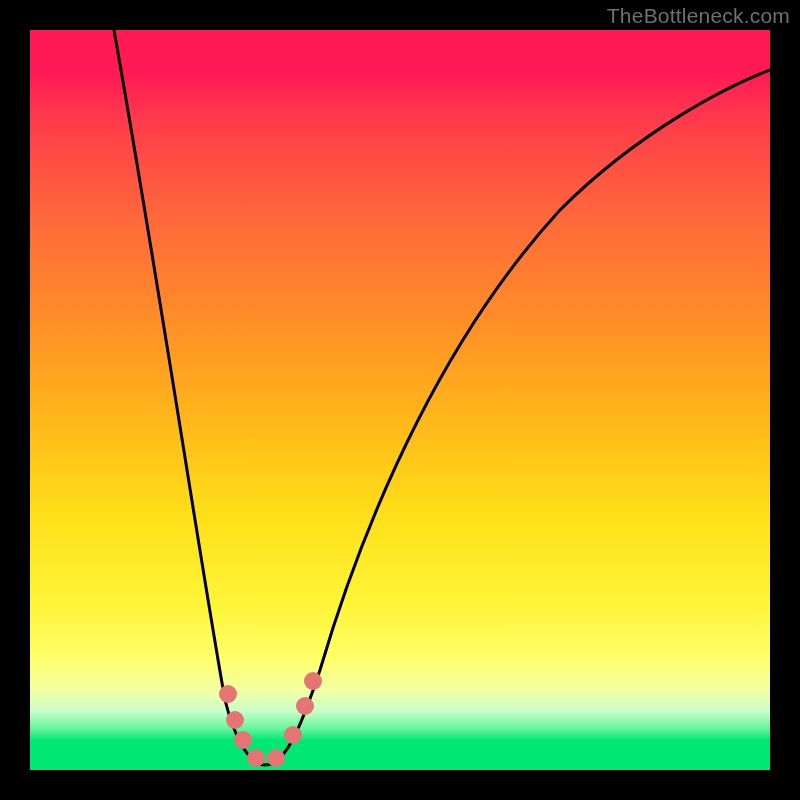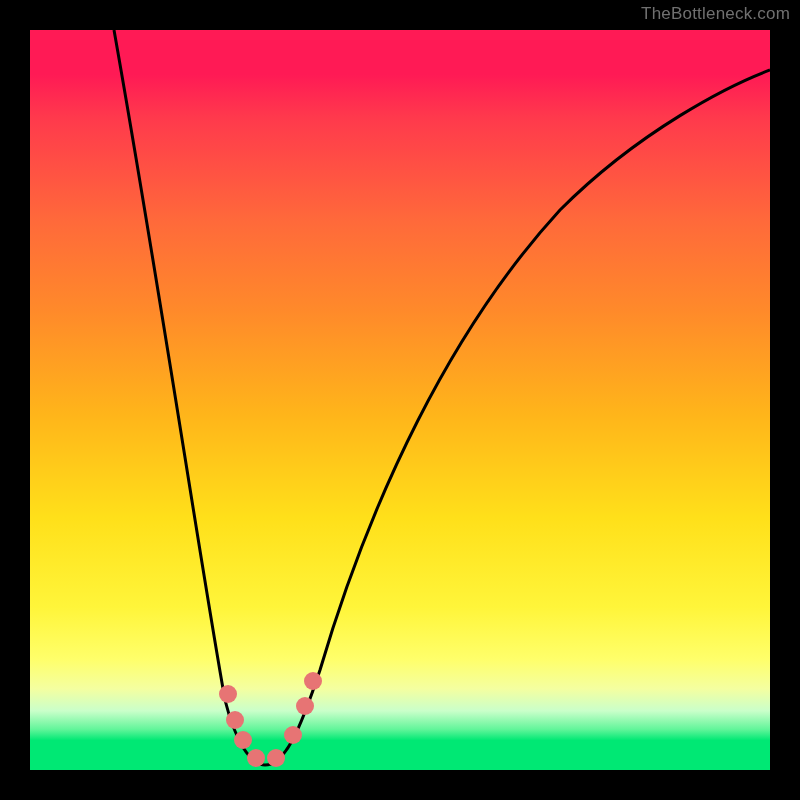--- a/index.html
+++ b/index.html
@@ -32,21 +32,21 @@
       #62f59a 94.5%,
       #00e874 96%,
       #00e874 100%
     );
   }
   .watermark {
     position: absolute;
     top: 4px;
     right: 10px;
     color: #707070;
-    font-size: 17px;
+    font-size: 21px;
     font-weight: 400;
     letter-spacing: 0.2px;
   }
   svg.curve {
     position: absolute;
     left: 0;
     top: 0;
     width: 740px;
     height: 740px;
   }

